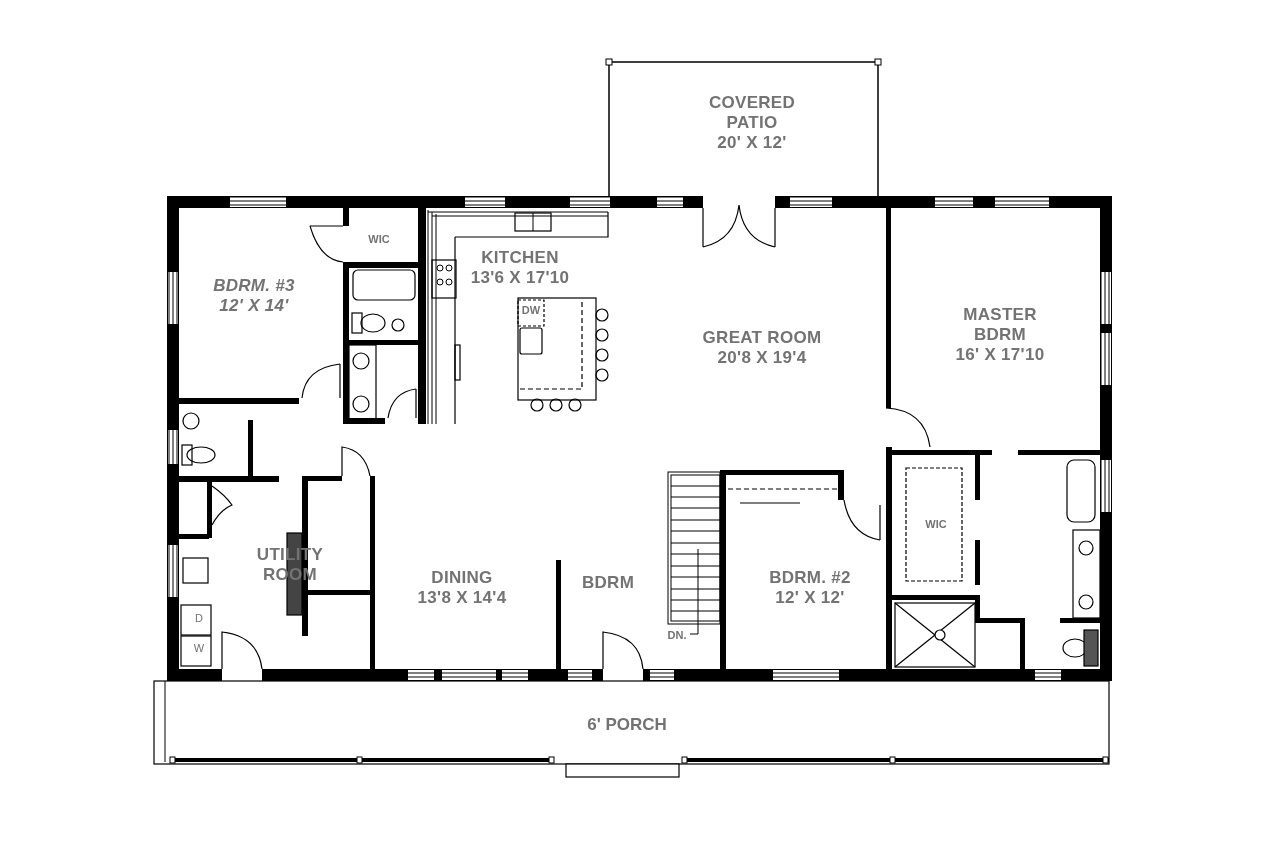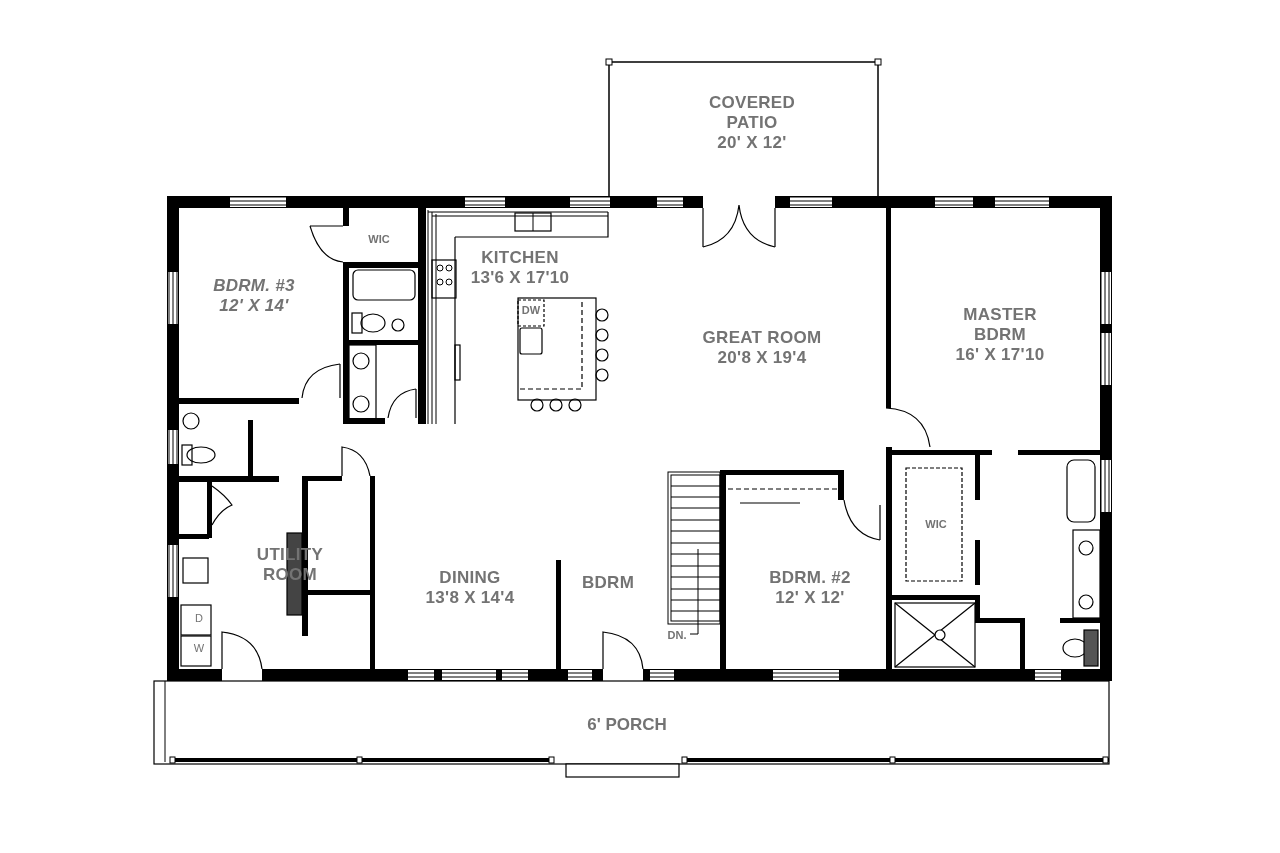--- a/index.html
+++ b/index.html
@@ -264,21 +264,21 @@
   <span>MASTER</span>
   <span>BDRM</span>
   <span>16' X 17'10</span>
 </div>
 
 <div class="lbl room-name" style="left:250px; top:545px;margin-left:40px;">
   <span>UTILITY</span>
   <span>ROOM</span>
 </div>
 
-<div class="lbl room-name" style="left:462px; top:568px;margin-left:8px;">
+<div class="lbl room-name" style="left:462px; top:568px;">
   <span>DINING</span>
   <span>13'8 X 14'4</span>
 </div>
 
 <div class="lbl room-name" style="left:608px; top:573px;">
   <span>BDRM</span>
 </div>
 
 <div class="lbl small" style="left:677px; top:629px;">
   <span>DN.</span>

